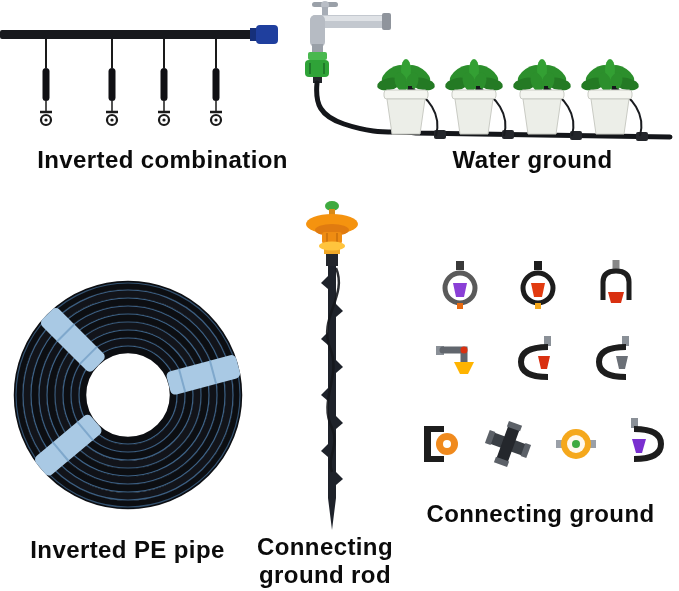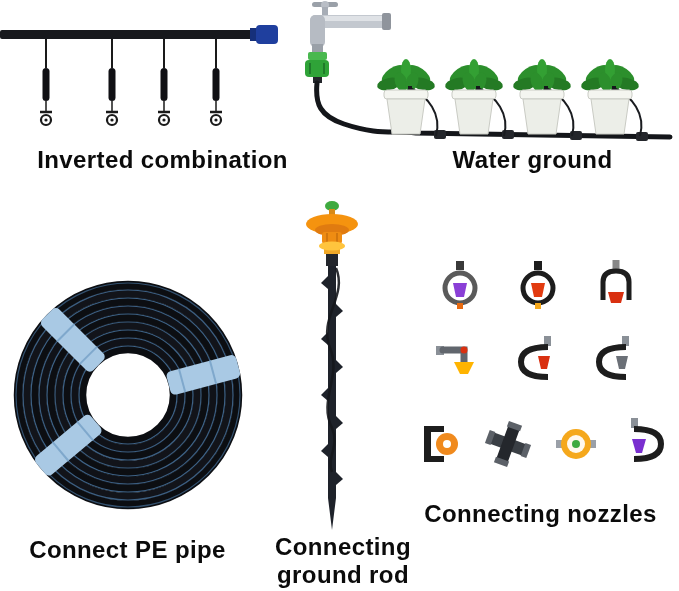--- a/index.html
+++ b/index.html
@@ -214,19 +214,19 @@
       <rect x="-13" y="-26" width="7" height="10" fill="#8a9097"></rect>
       <path d="M-10,-15 Q17,-15 17,0 Q17,15 -10,15" stroke="#1d1d1d" stroke-width="6" fill="none"></path>
       <polygon points="-12,-5 2,-5 -2,9 -8,9" fill="#7a2fd0"></polygon>
     </g>
   </svg>
 
   <div class="label" style="left:5px;top:146px;width:315px">Inverted combination</div>
 
   <div class="label" style="left:405px;top:146px;width:255px">Water ground</div>
 
-  <div class="label" style="left:0;top:536px;width:255px">Connect PE pipe</div>
-
-  <div class="label" style="left:262px;top:533px;width:162px">Connecting ground rod</div>
-
-  <div class="label" style="left:402px;top:500px;width:277px">Connecting nozzles</div>
+  <div class="label" style="left:0;top:536px;width:255px">Inverted PE pipe</div>
+
+  <div class="label" style="left:244px;top:533px;width:162px">Connecting ground rod</div>
+
+  <div class="label" style="left:402px;top:500px;width:277px">Connecting ground</div>
 
 </div>
 
 </body></html>

